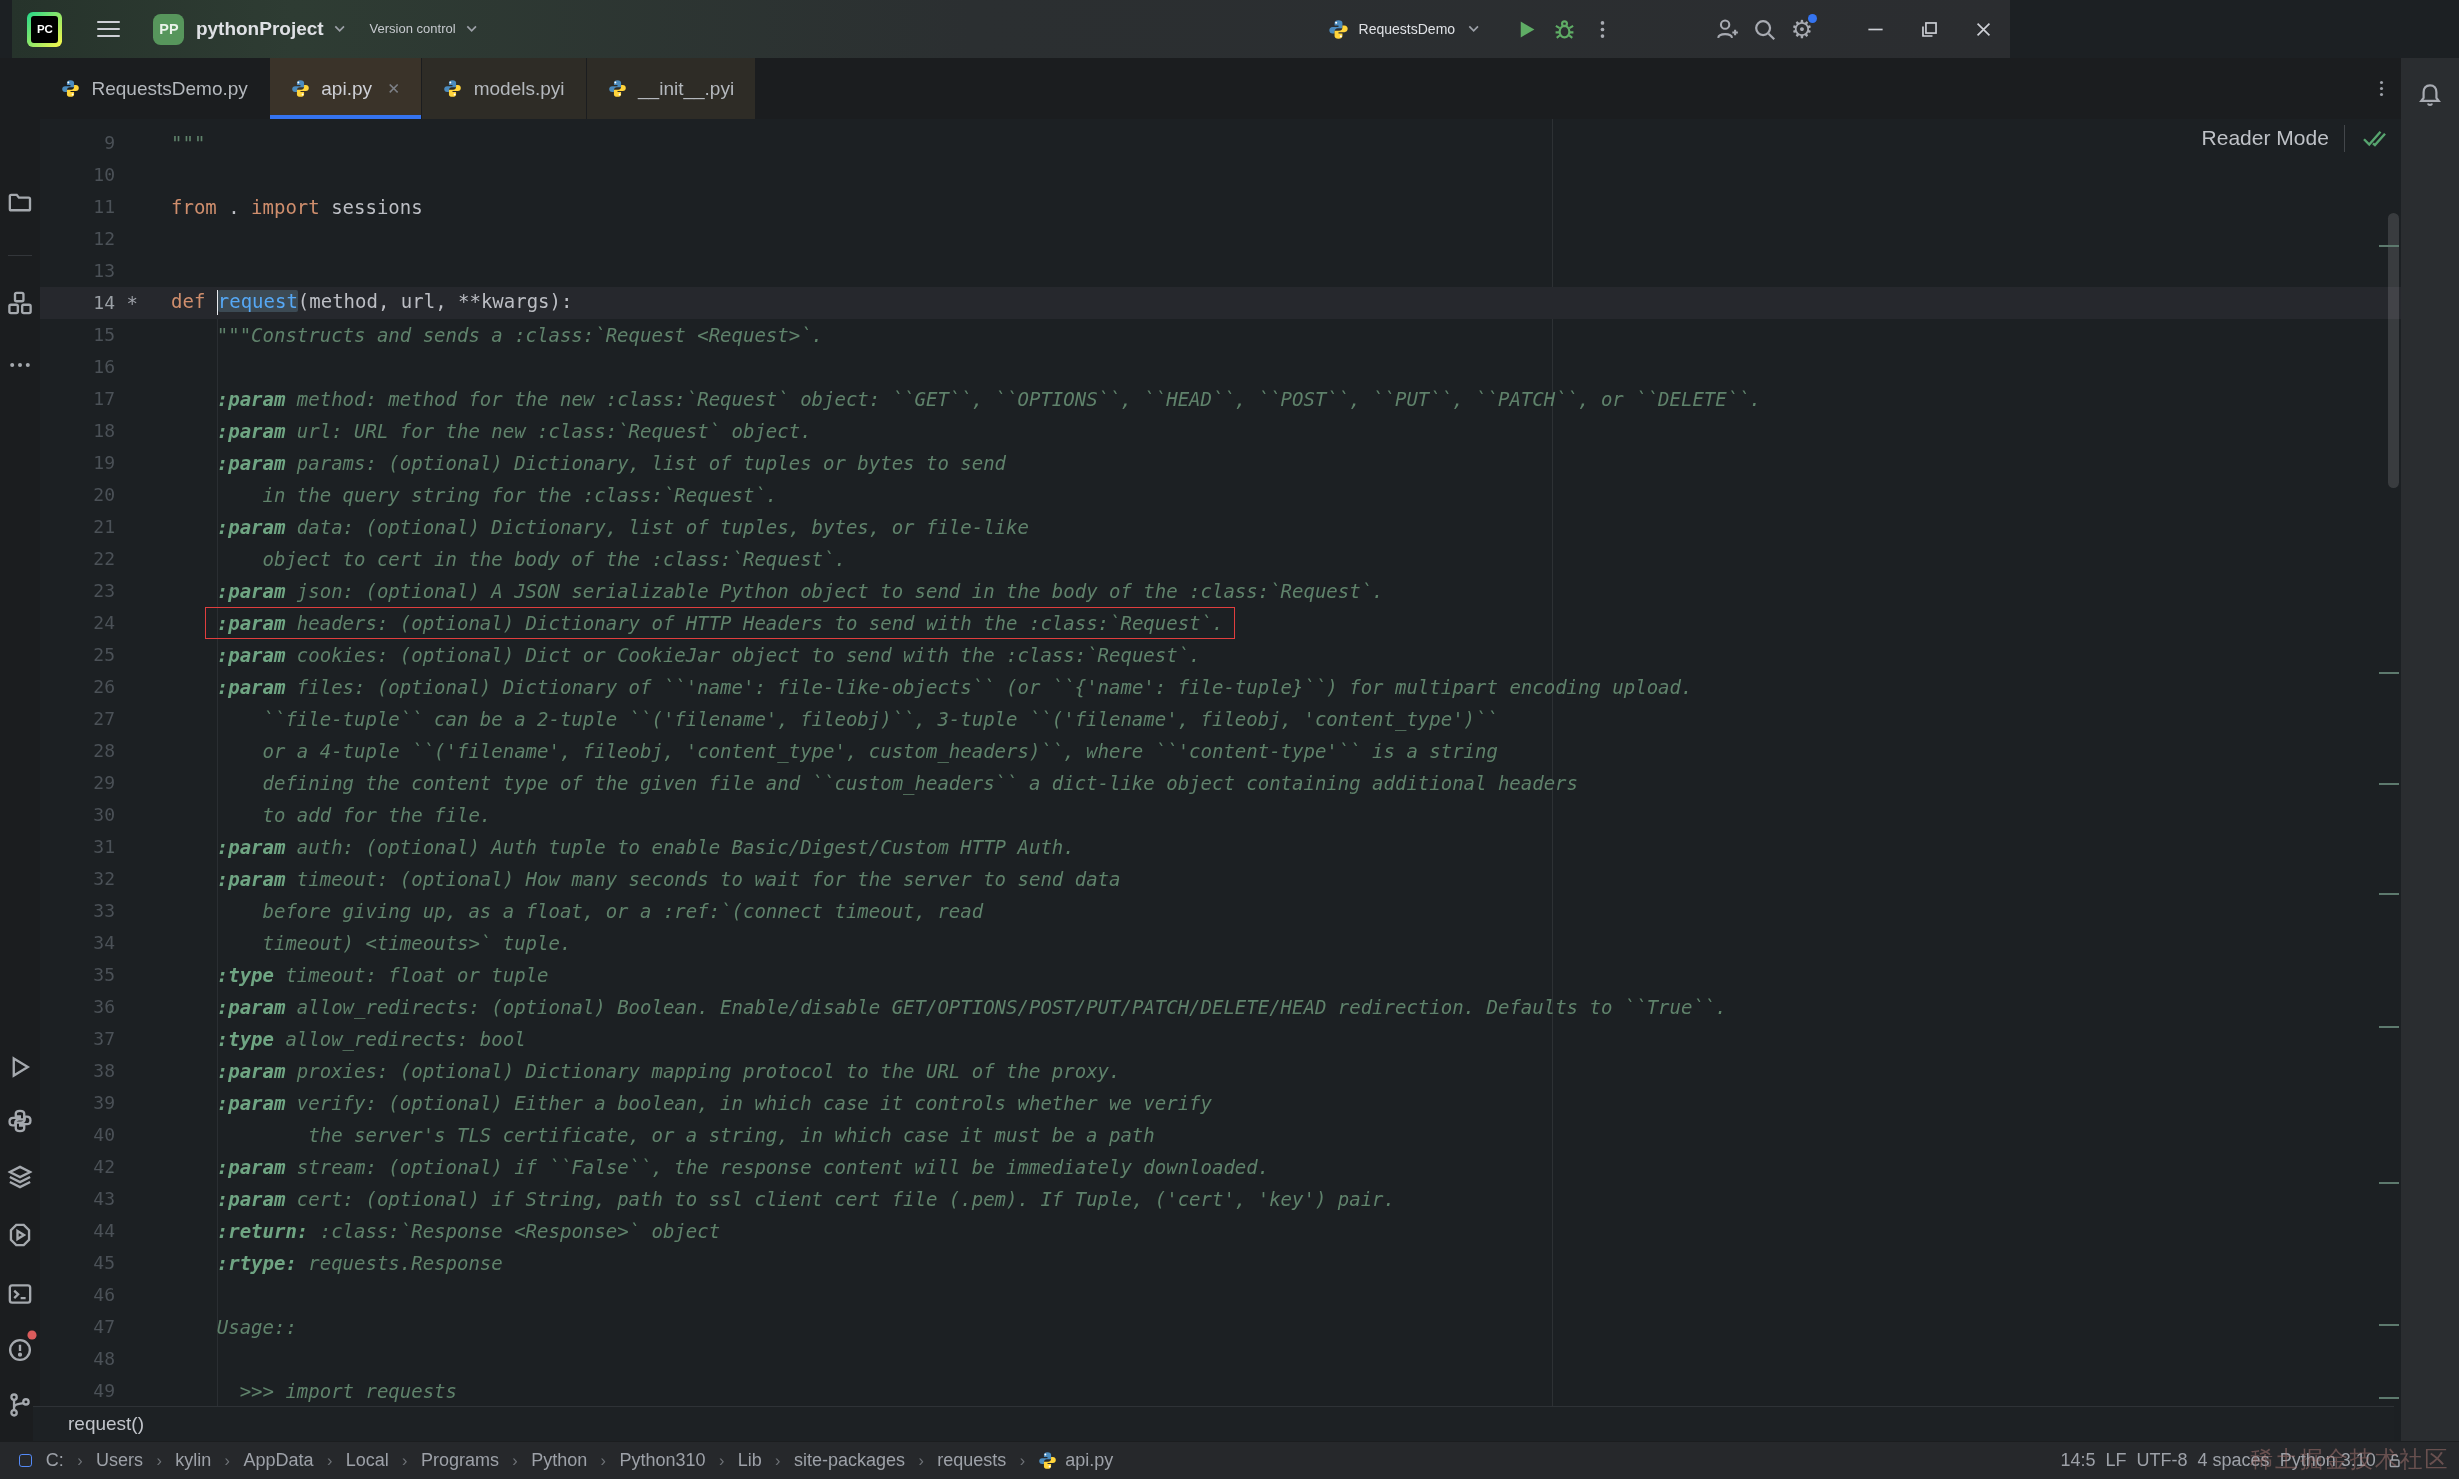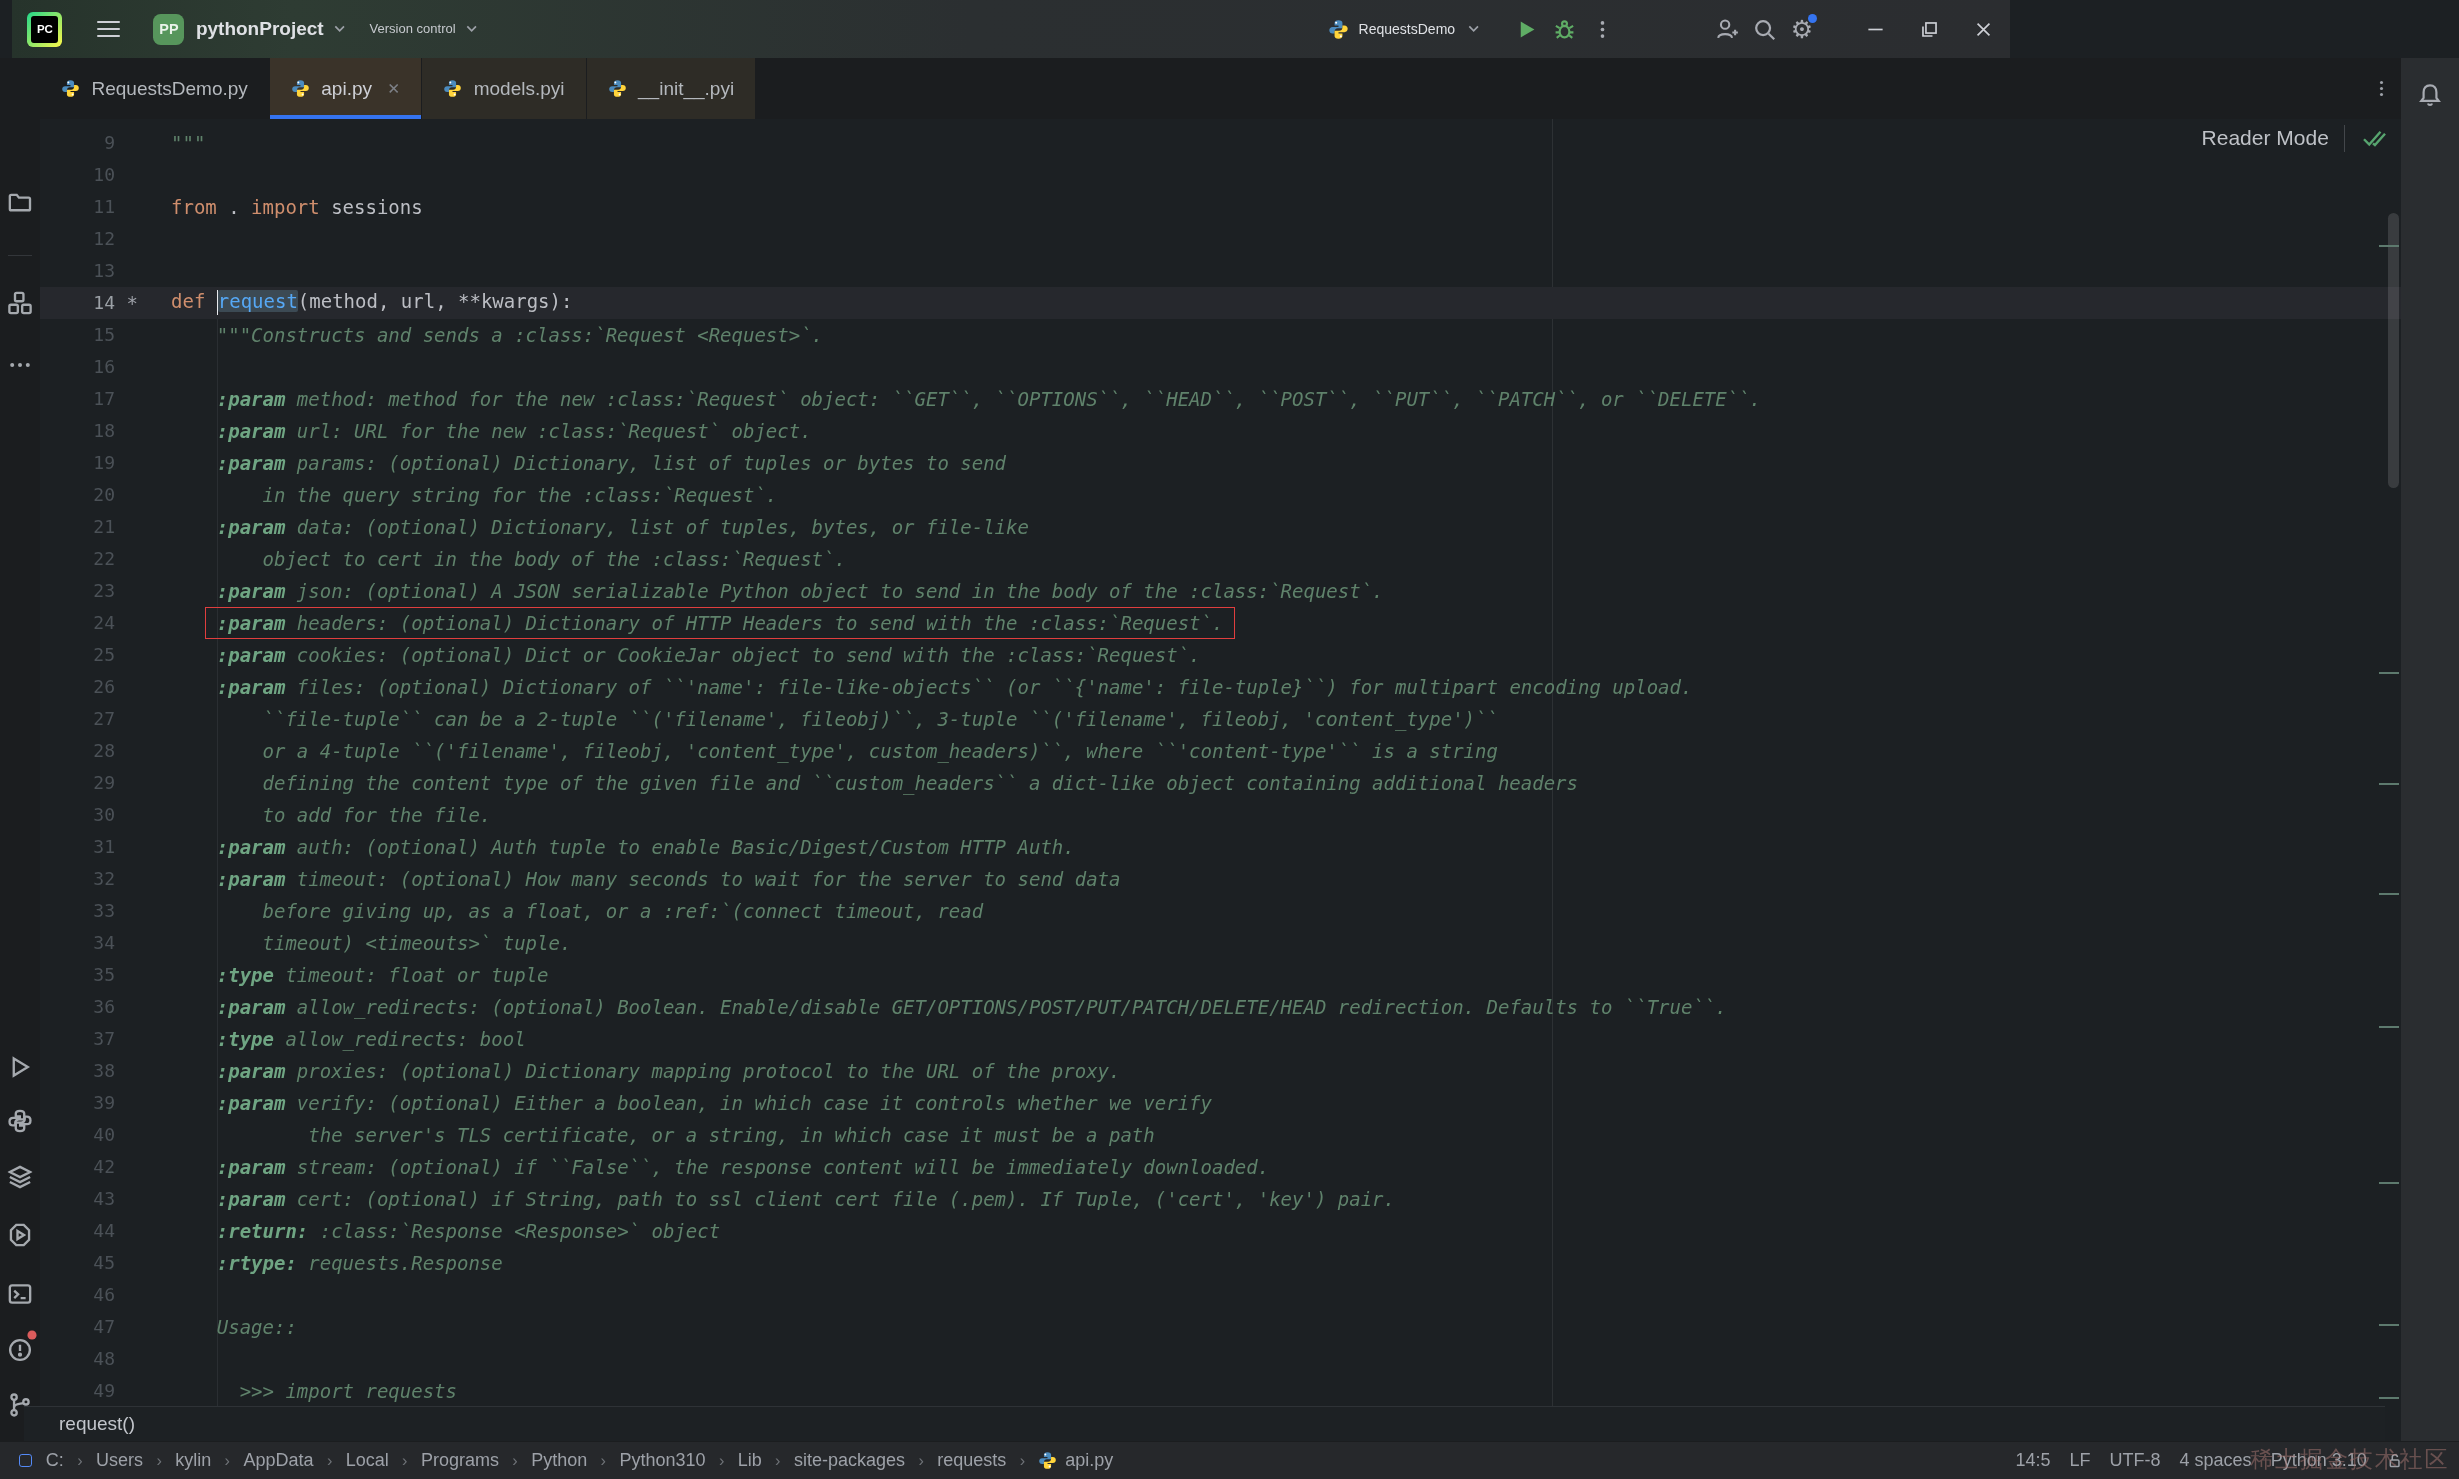--- a/index.html
+++ b/index.html
@@ -69,32 +69,32 @@
   .redbox { position:absolute; left:165px; top:0; width:1030px; height:32px;
     border:1.9px solid #e03e3e; pointer-events:none; }
   .reader-widget { position:absolute; top:5.8px; right:13.4px; display:flex; align-items:center; gap:15.4px; }
   .reader-label { font-size:21px; color:#bfc2c7; }
   .reader-sep { width:1px; height:27px; background:#43474b; }
   .scroll-thumb { position:absolute; right:1.9px; top:94px; width:11.5px; height:275px;
     background:rgba(255,255,255,.13); border-radius:5.8px; }
   .stripe-mark { position:absolute; right:1.9px; width:20px; height:1.9px; background:#5d7a6e; }
 
   
-  .ctx-row { position:absolute; left:24px; top:1406px; width:2361px; height:35px;
+  .ctx-row { position:absolute; left:33px; top:1406px; width:2361px; height:35px;
     background:#1d2124; border-top:1px solid #2e3236; display:flex; align-items:center; padding-left:35px; }
   .ctx-row span { font-size:19px; color:#c2c5cb; }
 
   
   .statusbar { position:absolute; left:0; bottom:0; width:2459px; height:38px; background:#26282b;
     border-top:1px solid #1b1d1f; display:flex; align-items:center; font-size:18px; color:#9da1a8; }
   .crumbs { display:flex; align-items:center; gap:13.4px; margin-left:19px; }
   .crumb { display:flex; align-items:center; gap:7.7px; }
   .crumb-sep { color:#6e7277; font-size:16.3px; }
   .root-ico { width:13.4px; height:13.4px; border:1.9px solid #548af7; border-radius:2.9px; }
-  .sb-right { margin-left:auto; display:flex; align-items:center; gap:19px; padding-right:56px; }
+  .sb-right { margin-left:auto; display:flex; align-items:center; gap:10px; padding-right:56px; }
   .watermark { position:absolute; right:9.6px; bottom:3.8px; font-size:23px; letter-spacing:1.9px;
     color:rgba(170,120,115,.5); pointer-events:none; }
   svg { display:block; }
 </style>
 </head>
 <body>
 
 <div class="titlebar">
   <div class="pc-logo">
     <div class="inner">PC</div>

